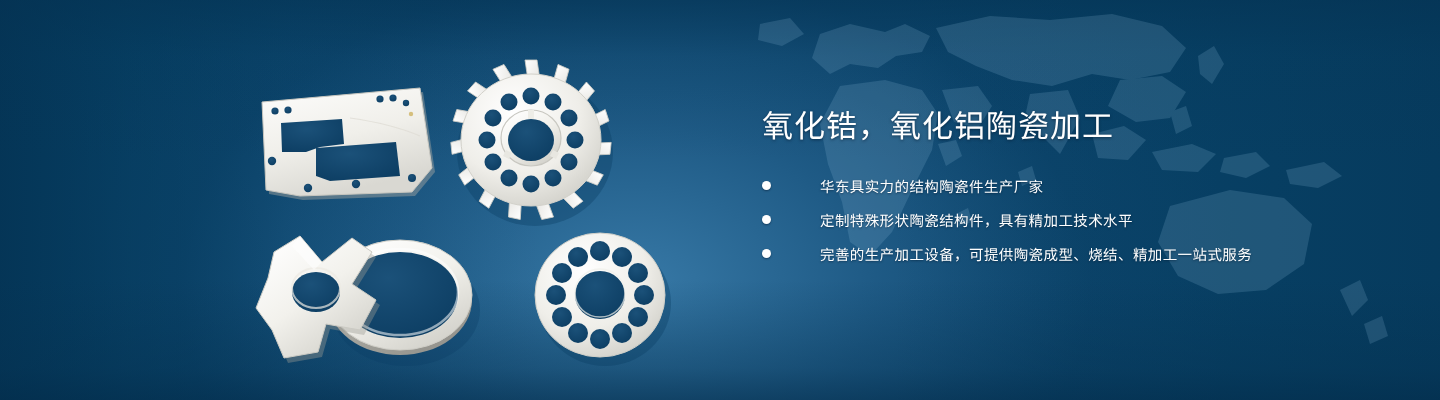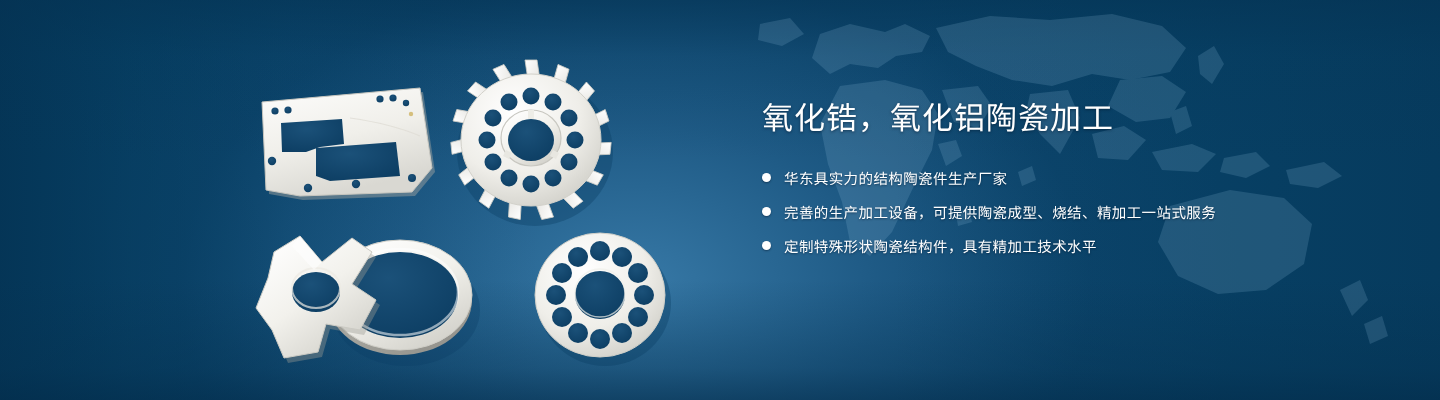--- a/index.html
+++ b/index.html
@@ -82,21 +82,21 @@
     top: 0;
     width: 720px;
     height: 400px;
   }
   .products svg { display: block; width: 100%; height: 100%; }
 
   
   .copy {
     position: absolute;
     left: 762px;
-    top: 100px;
+    top: 108px;
     width: 620px;
   }
   .headline {
     margin: 0;
     font-size: 31px;
     font-weight: 400;
     letter-spacing: 1px;
     color: #ffffff;
     line-height: 1.25;
     text-shadow: 0 1px 3px rgba(0,20,40,0.55);
@@ -105,20 +105,21 @@
   .bullets {
     list-style: none;
     margin: 28px 0 0 0;
     padding: 0;
   }
   .bullet {
     display: flex;
     align-items: center;
     margin-bottom: 13px;
     white-space: nowrap;
+    gap: 36px;
   }
   .bullet:last-child { margin-bottom: 0; }
   .dot {
     flex: 0 0 auto;
     width: 9px;
     height: 9px;
     border-radius: 50%;
     background: #ffffff;
     margin-right: 13px;
     box-shadow: 0 1px 2px rgba(0,15,35,0.45);
@@ -317,22 +318,22 @@
   <div class="copy">
     <h1 class="headline">氧化锆，氧化铝陶瓷加工</h1>
 
     <ul class="bullets">
       <li class="bullet">
         <span class="dot"></span>
         <span class="bullet-text">华东具实力的结构陶瓷件生产厂家</span>
       </li>
       <li class="bullet">
         <span class="dot"></span>
-        <span class="bullet-text">完善的生产加工设备，可提供陶瓷成型、烧结、精加工一站式服务</span>
+        <span class="bullet-text">定制特殊形状陶瓷结构件，具有精加工技术水平</span>
       </li>
       <li class="bullet">
         <span class="dot"></span>
-        <span class="bullet-text">定制特殊形状陶瓷结构件，具有精加工技术水平</span>
+        <span class="bullet-text">完善的生产加工设备，可提供陶瓷成型、烧结、精加工一站式服务</span>
       </li>
     </ul>
   </div>
 
 </div>
 
 </body></html>

